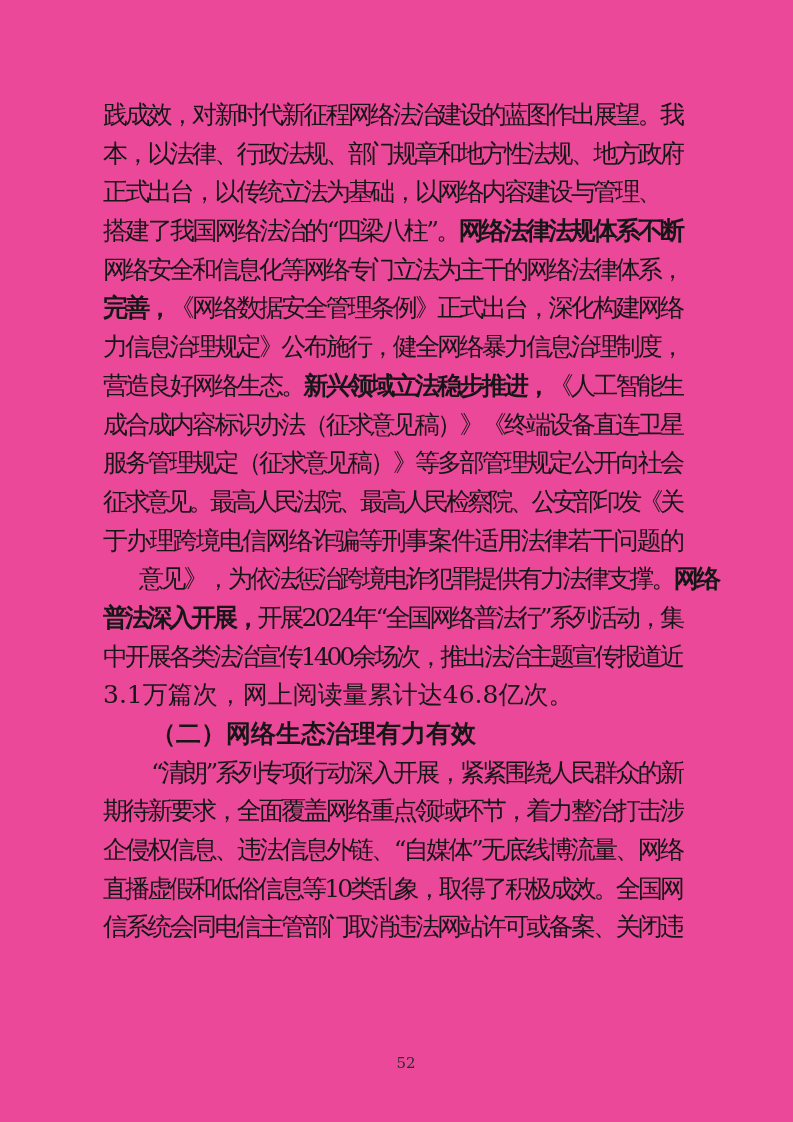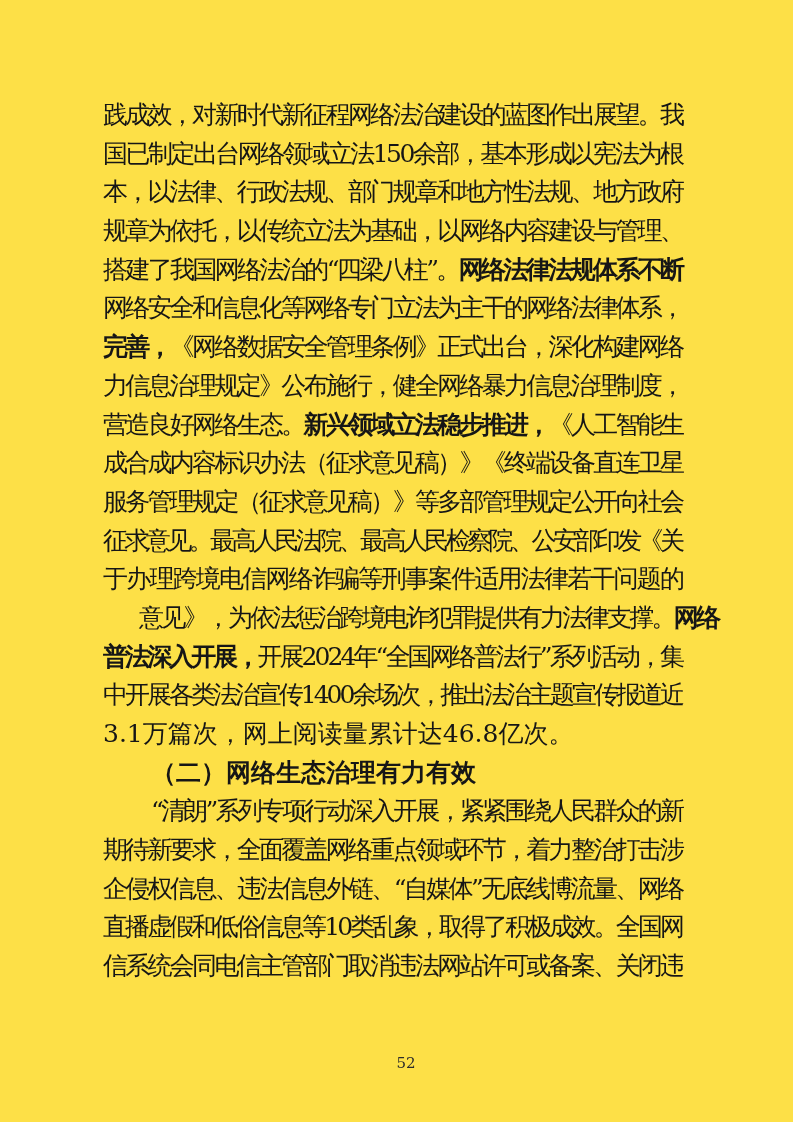--- a/index.html
+++ b/index.html
@@ -3,21 +3,21 @@
 <meta charset="utf-8">
 <style>
   html, body {
     margin: 0;
     padding: 0;
   }
   .page {
     position: relative;
     width: 793px;
     height: 1122px;
-    background: #fde047;
+    background: #ec4899;
     overflow: hidden;
     font-family: "DejaVu Serif", "Liberation Serif", serif;
     color: #161616;
   }
   .text-block {
     position: absolute;
     left: 103px;
     top: 96px;
     width: 582px;
   }
@@ -41,23 +41,22 @@
     font-size: 15px;
     color: #2b2b2b;
   }
 </style>
 </head>
 <body>
 
 <div class="page">
   <div class="text-block">
       <div class="line fit"><span class="ln" style="letter-spacing: -2.72px;"><span class="seg">践成效，对新时代新征程网络法治建设的蓝图作出展望。我</span></span></div>
-      <div class="line fit"><span class="ln" style="letter-spacing: -2.52764px;"><span class="seg">国已制定出台网络领域立法150余部，基本形成以宪法为根</span></span></div>
       <div class="line fit"><span class="ln" style="letter-spacing: -2.72px;"><span class="seg">本，以法律、行政法规、部门规章和地方性法规、地方政府</span></span></div>
-      <div class="line fit"><span class="ln" style="letter-spacing: -2.72px;"><span class="seg">规章为依托，以传统立法为基础，以网络内容建设与管理、</span></span></div>
+      <div class="line fit"><span class="ln" style="letter-spacing: -2.72px;"><span class="seg">正式出台，以传统立法为基础，以网络内容建设与管理、</span></span></div>
       <div class="line fit"><span class="ln" style="letter-spacing: -2.63702px;"><span class="seg">搭建了我国网络法治的“四梁八柱”。</span><span class="seg bold">网络法律法规体系不断</span></span></div>
       <div class="line fit"><span class="ln" style="letter-spacing: -2.72px;"><span class="seg">网络安全和信息化等网络专门立法为主干的网络法律体系，</span></span></div>
       <div class="line fit"><span class="ln" style="letter-spacing: -2.72px;"><span class="seg bold">完善，</span><span class="seg">《网络数据安全管理条例》正式出台，深化构建网络</span></span></div>
       <div class="line fit"><span class="ln" style="letter-spacing: -2.72px;"><span class="seg">力信息治理规定》公布施行，健全网络暴力信息治理制度，</span></span></div>
       <div class="line fit"><span class="ln" style="letter-spacing: -2.72px;"><span class="seg">营造良好网络生态。</span><span class="seg bold">新兴领域立法稳步推进，</span><span class="seg">《人工智能生</span></span></div>
       <div class="line fit"><span class="ln" style="letter-spacing: -2.72px;"><span class="seg">成合成内容标识办法（征求意见稿）》《终端设备直连卫星</span></span></div>
       <div class="line fit"><span class="ln" style="letter-spacing: -2.72px;"><span class="seg">服务管理规定（征求意见稿）》等多部管理规定公开向社会</span></span></div>
       <div class="line fit"><span class="ln" style="letter-spacing: -3.57692px;"><span class="seg">征求意见。最高人民法院、最高人民检察院、公安部印发《关</span></span></div>
       <div class="line fit"><span class="ln" style="letter-spacing: -1.79167px;"><span class="seg">于办理跨境电信网络诈骗等刑事案件适用法律若干问题的</span></span></div>
       <div class="line fit"><span class="ln" style="letter-spacing: -2.72px; margin-left: 36px;"><span class="seg">意见》，为依法惩治跨境电诈犯罪提供有力法律支撑。</span><span class="seg bold">网络</span></span></div>

